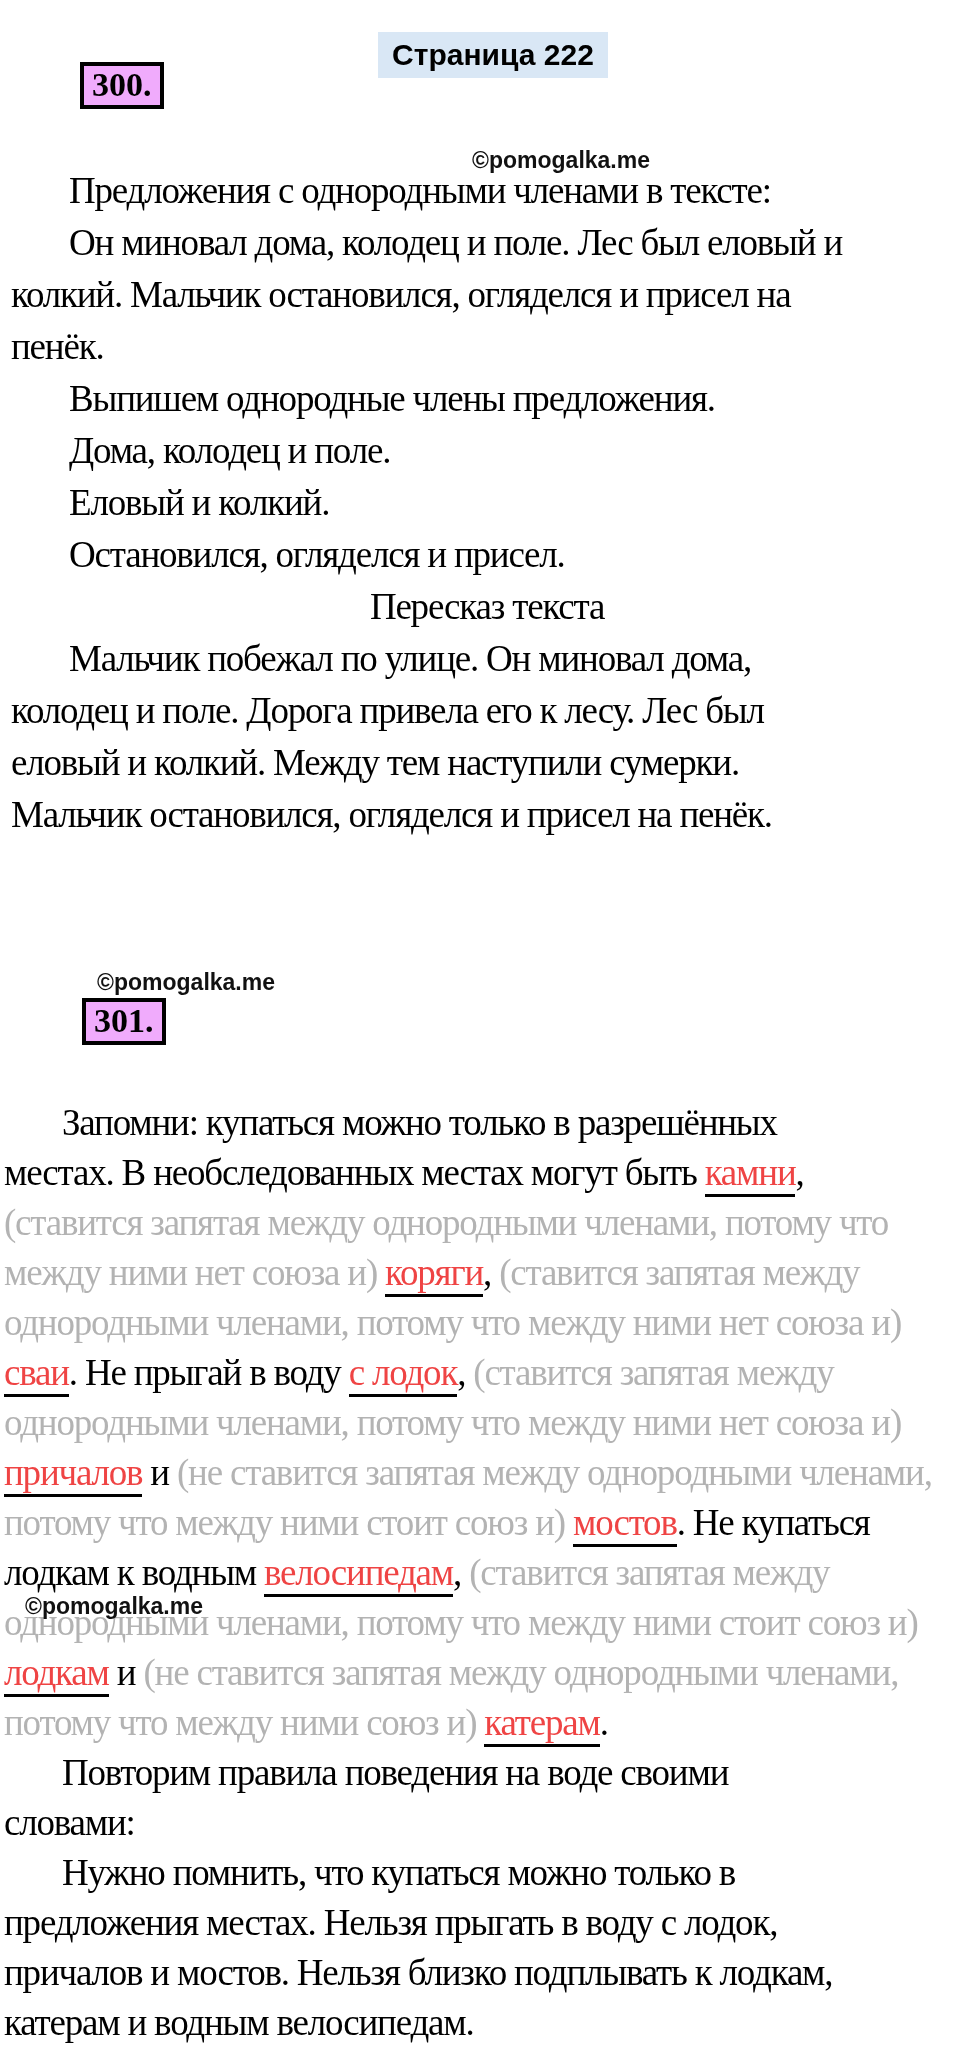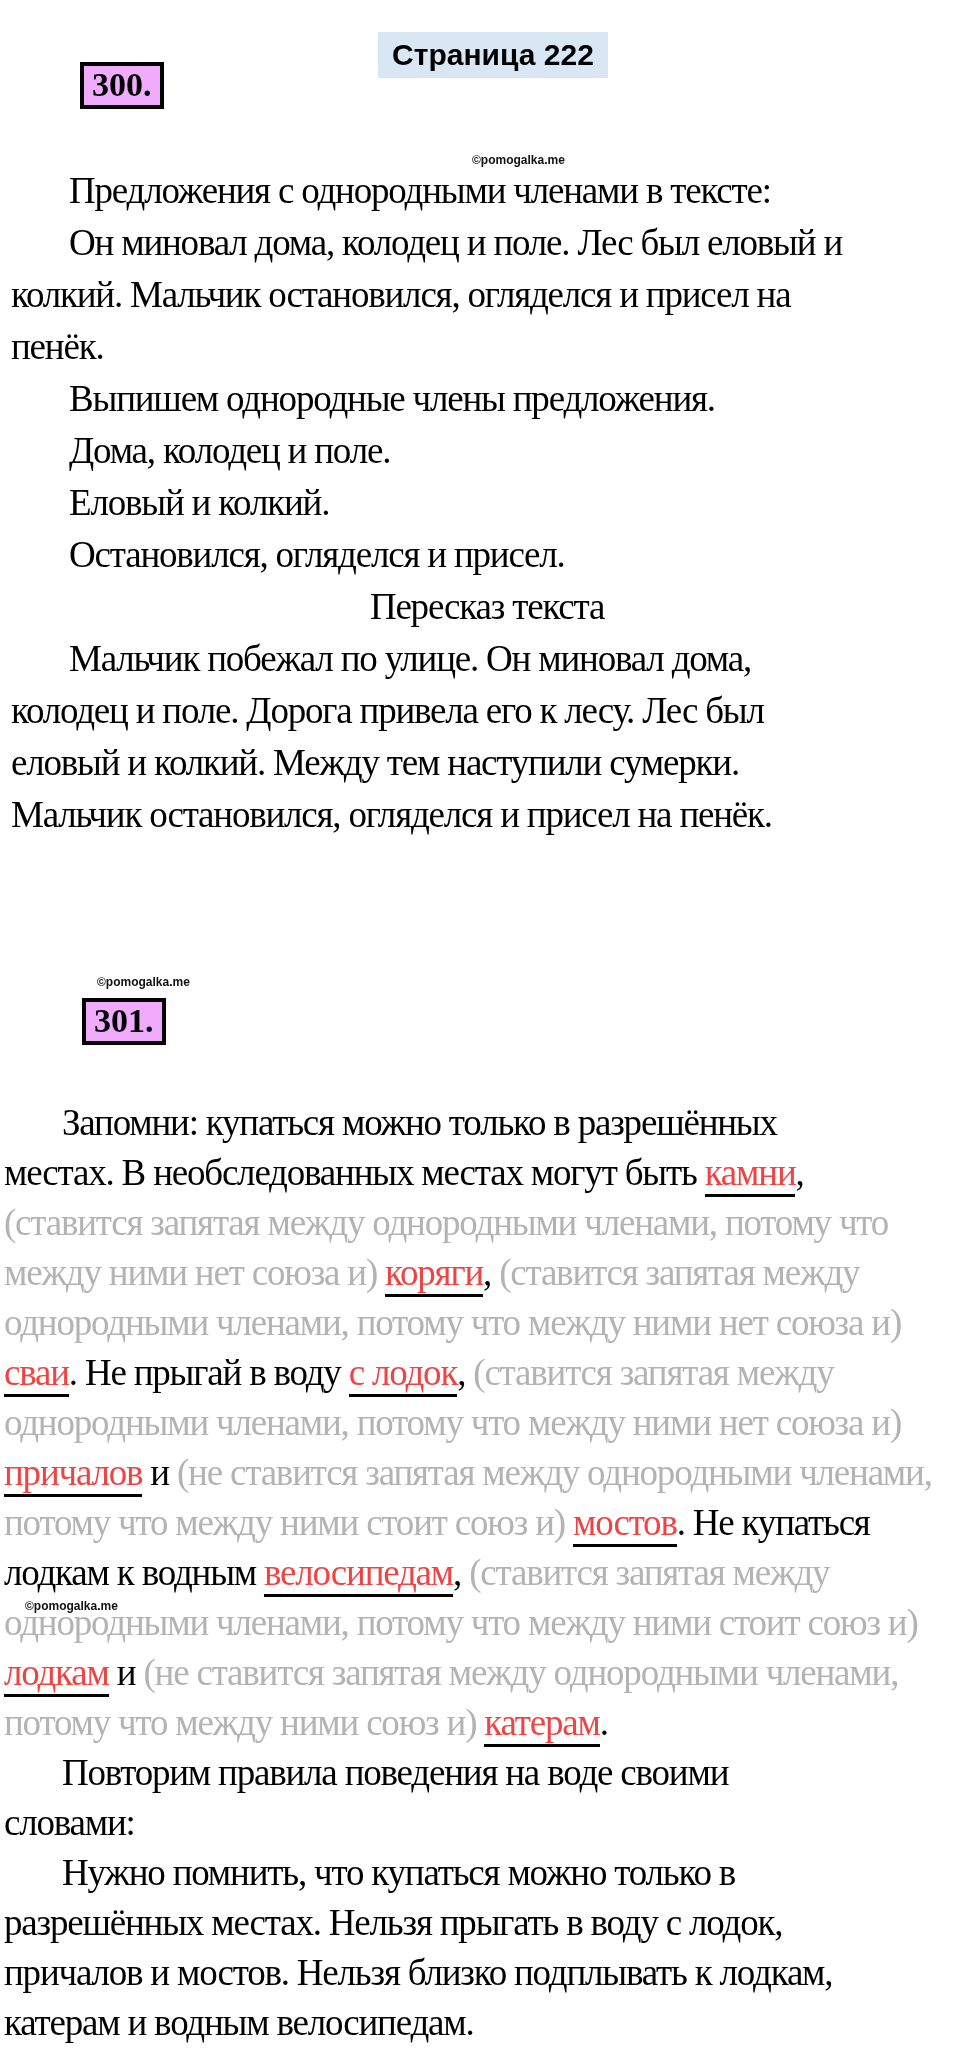--- a/index.html
+++ b/index.html
@@ -37,21 +37,21 @@
     padding: 0 8px 1px 8px;
     white-space: nowrap;
   }
   #box-300 { left: 80px; top: 62px; }
   #box-301 { left: 82px; top: 998px; }
   .watermark {
     position: absolute;
     color: #111;
     font-family: "Liberation Sans", sans-serif;
     font-weight: bold;
-    font-size: 12px;
+    font-size: 23px;
     line-height: 20px;
     white-space: nowrap;
   }
   #watermark-1 { left: 472px; top: 150px; }
   #watermark-2 { left: 97px;  top: 972px; }
   #watermark-3 { left: 25px;  top: 1596px; }
   .text-block {
     position: absolute;
     left: 0; width: 960px;
     font-size: 37px;
@@ -112,18 +112,18 @@
     <div class="line left"><span class="seg-gray">однородными членами, потому что между ними нет союза и)</span></div>
     <div class="line left"><span class="seg-underline">причалов</span><span class="seg-black"> и </span><span class="seg-gray">(не ставится запятая между однородными членами,</span></div>
     <div class="line left"><span class="seg-gray">потому что между ними стоит союз и) </span><span class="seg-underline">мостов</span><span class="seg-black">. Не купаться</span></div>
     <div class="line left"><span class="seg-black">лодкам к водным </span><span class="seg-underline">велосипедам</span><span class="seg-black">, </span><span class="seg-gray">(ставится запятая между</span></div>
     <div class="line left"><span class="seg-gray">однородными членами, потому что между ними стоит союз и)</span></div>
     <div class="line left"><span class="seg-underline">лодкам</span><span class="seg-black"> и </span><span class="seg-gray">(не ставится запятая между однородными членами,</span></div>
     <div class="line left"><span class="seg-gray">потому что между ними союз и) </span><span class="seg-underline">катерам</span><span class="seg-black">.</span></div>
     <div class="line indent"><span class="seg-black">Повторим правила поведения на воде своими</span></div>
     <div class="line left"><span class="seg-black">словами:</span></div>
     <div class="line indent"><span class="seg-black">Нужно помнить, что купаться можно только в</span></div>
-    <div class="line left"><span class="seg-black">разрешённых местах. Нельзя прыгать в воду с лодок,</span></div>
+    <div class="line left"><span class="seg-black">предложения местах. Нельзя прыгать в воду с лодок,</span></div>
     <div class="line left"><span class="seg-black">причалов и мостов. Нельзя близко подплывать к лодкам,</span></div>
     <div class="line left"><span class="seg-black">катерам и водным велосипедам.</span></div>
   </div>
 
 <div class="watermark" id="watermark-3">©pomogalka.me</div>
 
 </body></html>

